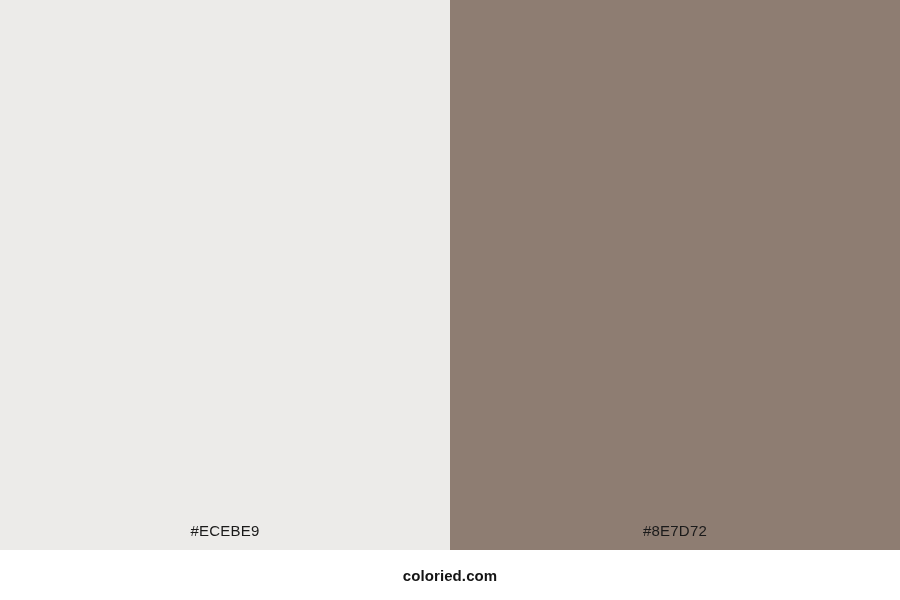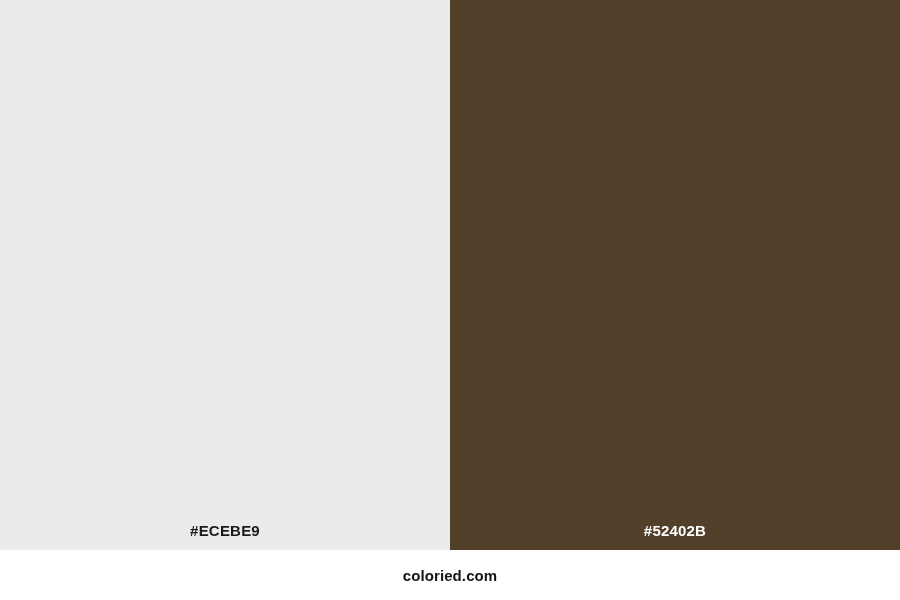--- a/index.html
+++ b/index.html
@@ -33,21 +33,21 @@
     display: flex;
     align-items: flex-end;
     justify-content: center;
   }
   .swatch-label {
     display: block;
     width: 100%;
     text-align: center;
     font-family: "Liberation Sans", sans-serif;
     font-size: 15px;
-    font-weight: 700;
+    font-weight: 400;
     letter-spacing: 0.2px;
     line-height: 1;
     padding-bottom: 12px;
     user-select: none;
   }
   .swatch.light-text .swatch-label {
     color: #ffffff;
   }
   .swatch.dark-text .swatch-label {
     color: #1a1a1a;
@@ -74,24 +74,24 @@
 
 <div class="palette-page">
 
   <div class="swatch-strip">
 
     <div class="swatch dark-text" style="background-color: rgb(236, 235, 233);">
       <span class="swatch-label">#ECEBE9</span>
     </div>
 
 
+    <div class="swatch dark-text" style="background-color: rgb(142, 125, 114);">
+      <span class="swatch-label">#8E7D72</span>
+    </div>
 
-    <div class="swatch light-text" style="background-color: rgb(82, 64, 43);">
-      <span class="swatch-label">#52402B</span>
-    </div>
 
 
   </div>
 
   <div class="footer-bar">
     <span class="footer-text">coloried.com</span>
   </div>
 
 </div>
 

